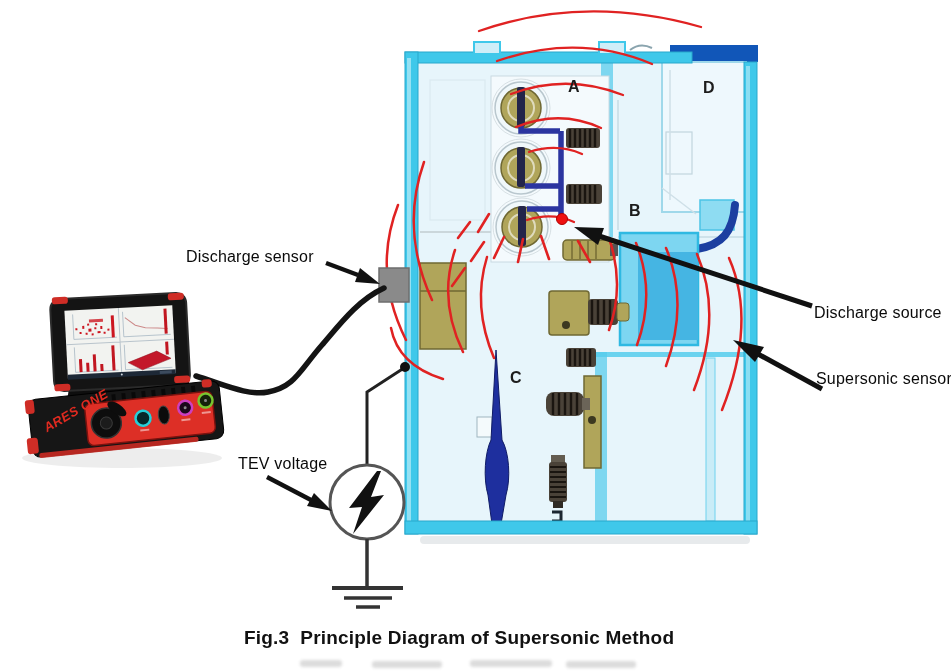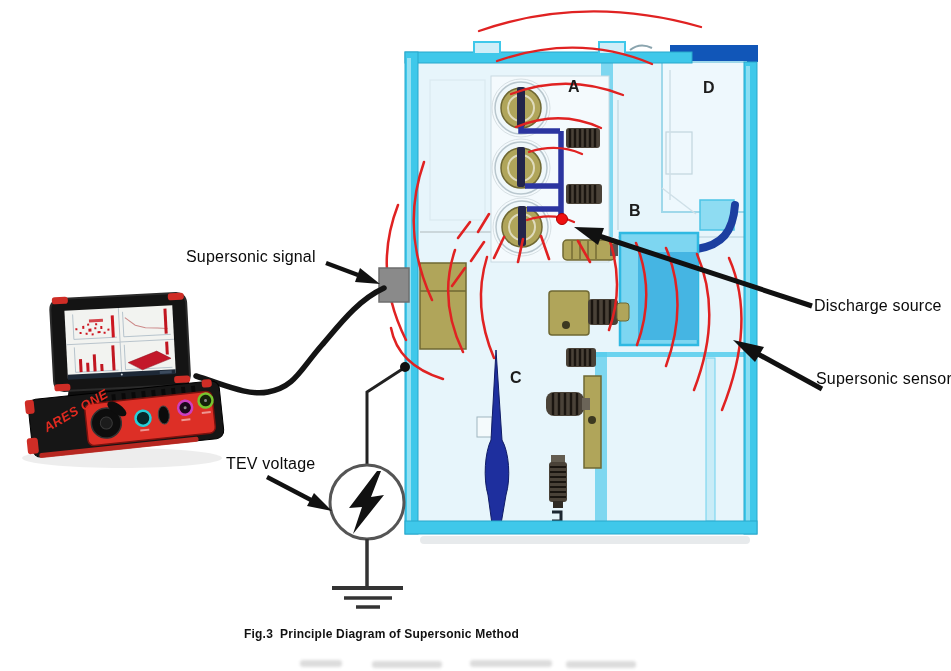--- a/index.html
+++ b/index.html
@@ -10,21 +10,21 @@
   .stage svg{position:absolute;left:0;top:0;}
   .anno{
     position:absolute;color:#0a0a0a;font-size:16px;line-height:1.1;
     white-space:pre;letter-spacing:0.2px;
   }
   .comp-letter{
     position:absolute;color:#1c1c1c;font-size:16px;font-weight:bold;
   }
   .caption{
     position:absolute;left:244px;top:627px;color:#111;
-    font-size:12px;font-weight:bold;white-space:pre;letter-spacing:0.2px;text-align:right;
+    font-size:19px;font-weight:bold;white-space:pre;letter-spacing:0.2px;text-align:right;
   }
   .remnant{position:absolute;background:#8d8d8d;opacity:.3;border-radius:3px;filter:blur(1.5px);}
 </style>
 </head>
 <body>
 
 <div class="stage">
 
 <svg width="951" height="671" viewBox="0 0 951 671">
 
@@ -273,24 +273,24 @@
       <path d="M822,389 L758,354" stroke="#111" stroke-width="5" fill="none"></path>
       <polygon points="733,340 764,347 755,362" fill="#111"></polygon>
     </g>
     <g>
       <path d="M267,477 L311,500" stroke="#111" stroke-width="4.5" fill="none"></path>
       <polygon points="332,511 314,493 307,506" fill="#111"></polygon>
     </g>
   </g>
 </svg>
 
-<div class="anno" style="left:186px;top:248px">Supersonic signal</div>
-<div class="anno" style="left:814px;top:297px">Discharge source</div>
+<div class="anno" style="left:186px;top:248px">Discharge sensor</div>
+<div class="anno" style="left:814px;top:304px">Discharge source</div>
 <div class="anno" style="left:816px;top:370px">Supersonic sensor</div>
-<div class="anno" style="left:226px;top:455px">TEV voltage</div>
+<div class="anno" style="left:238px;top:455px">TEV voltage</div>
 
 <div class="comp-letter" style="left:568px;top:78px">A</div>
 <div class="comp-letter" style="left:629px;top:202px">B</div>
 <div class="comp-letter" style="left:510px;top:369px">C</div>
 <div class="comp-letter" style="left:703px;top:79px">D</div>
 
 <div class="caption">Fig.3  Principle Diagram of Supersonic Method</div>
 
 <div class="remnant" style="left:300px;top:660px;width:42px;height:7px"></div>
 <div class="remnant" style="left:372px;top:661px;width:70px;height:7px"></div>

